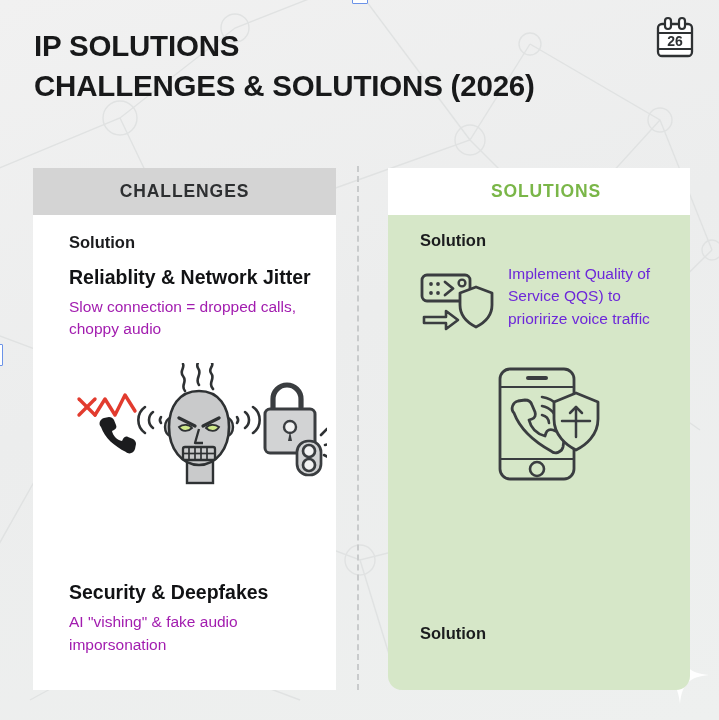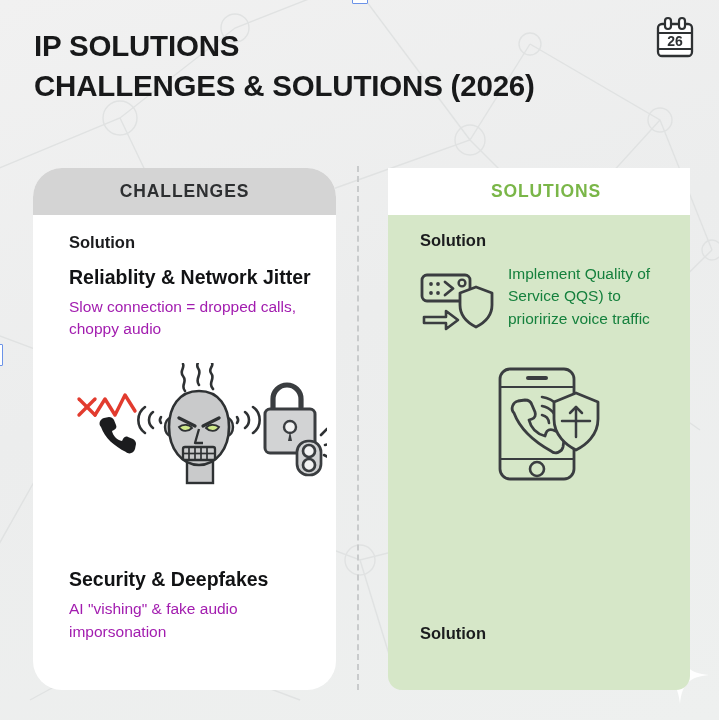--- a/index.html
+++ b/index.html
@@ -93,21 +93,20 @@
     border-left: 2px dashed #c9cbcc;
     z-index: 4;
   }
 
   .card {
     position: absolute;
     z-index: 6;
     display: flex;
     flex-direction: column;
     overflow: hidden;
-    border-radius: 29px;
   }
 
   #challenges-card {
     left: 33px;
     top: 168px;
     width: 303px;
     height: 522px;
     background: #ffffff;
   }
   #solutions-card {
@@ -171,38 +170,38 @@
   }
 
   
   .lockup {
     display: flex;
     align-items: flex-start;
     gap: 12px;
     margin-top: 2px;
   }
   .lockup-icon { flex: none; width: 76px; height: 62px; margin-top: 6px; }
-  .lockup-text { font-size: 15.5px; color: #15803d; line-height: 1.44; }
+  .lockup-text { font-size: 15.5px; color: #6d28d9; line-height: 1.44; }
 
   
   #challenges-illustration {
     margin: 22px 0 0 6px;
     width: 252px;
     height: 122px;
   }
   #solutions-illustration {
     margin: 34px auto 0 auto;
     width: 120px;
     height: 118px;
     display: block;
   }
 
   .spacer { flex: 1; }
 
-  #challenges-bottom { padding-bottom: 47px; }
+  #challenges-bottom { padding-bottom: 34px; }
   #solutions-bottom  { padding-bottom: 36px; }
   #solutions-bottom .eyebrow { margin-bottom: 11px; }
 </style>
 </head>
 <body>
 
 <div id="slide">
 
   <svg id="bg-network" viewBox="0 0 719 720" fill="none">
     <g stroke="#e0e2e2" stroke-width="1.4">

